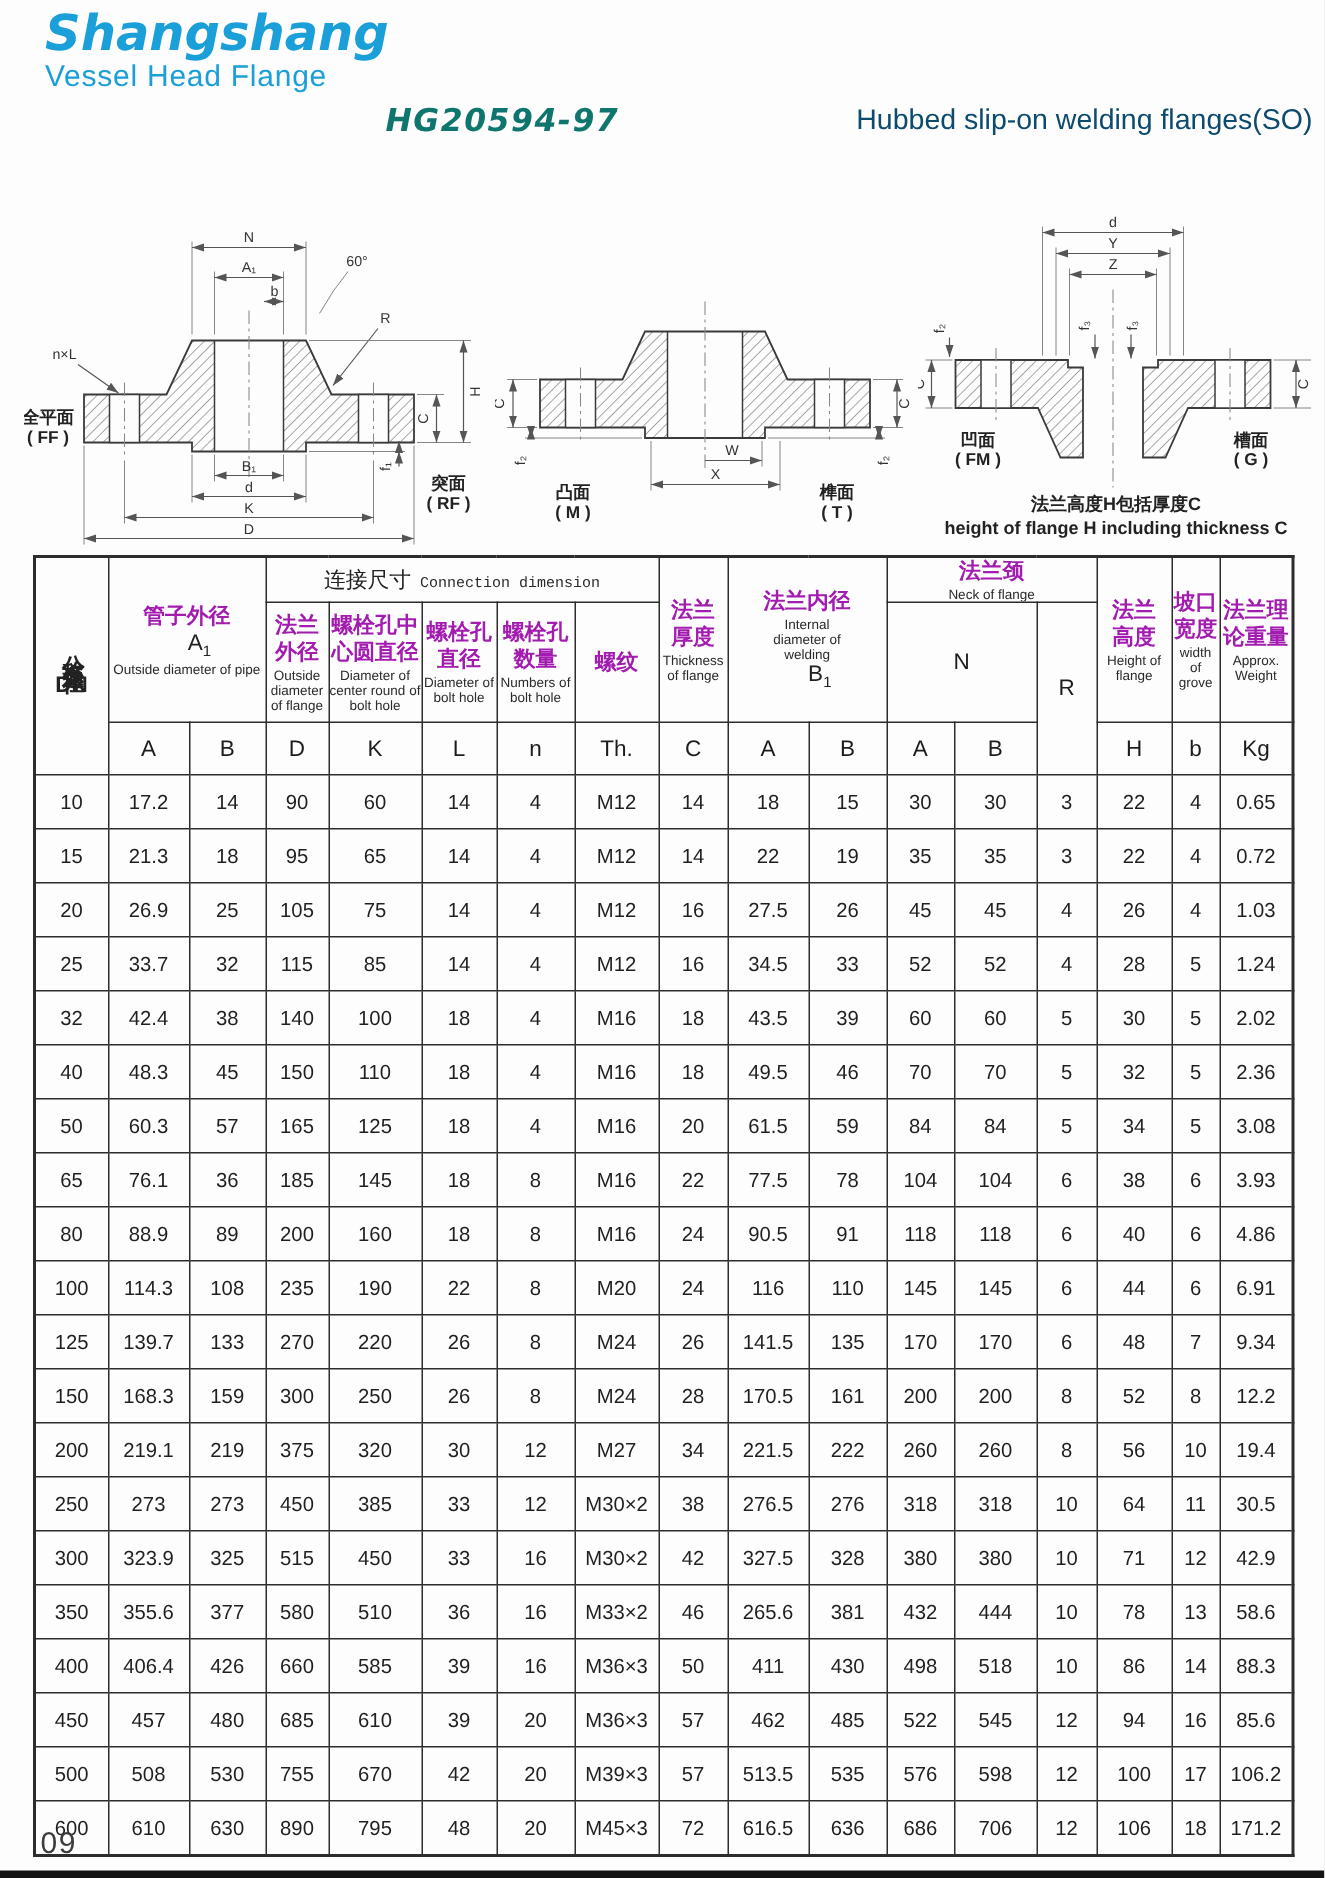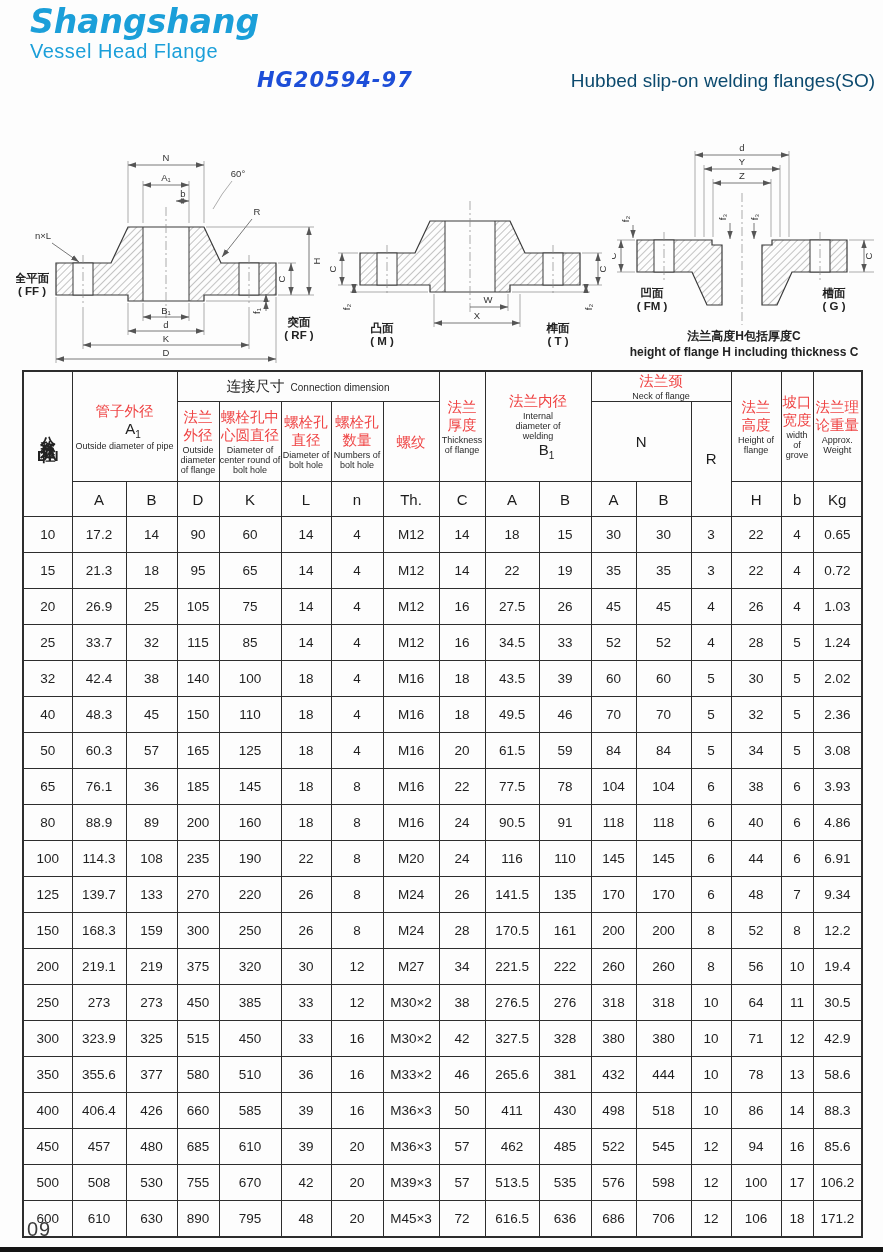--- a/index.html
+++ b/index.html
@@ -5,21 +5,21 @@
   html,body{margin:0;padding:0;background:#e8e8e8;}
   .page{position:relative;width:883px;height:1252px;background:#fdfdfd;margin:0 auto;
         font-family:"Liberation Sans",sans-serif;color:#222;overflow:hidden;}
 
   
   .logo{position:absolute;left:30px;top:5px;color:#1b9fd9;line-height:1;}
   .logo-line1{font-size:33px;font-weight:bold;font-style:italic;font-family:"DejaVu Sans",sans-serif;letter-spacing:0;}
   .logo-line2{font-size:20px;margin-top:3px;letter-spacing:.5px;}
   .main-title{position:absolute;left:253px;top:26px;font-size:30px;color:#262626;white-space:nowrap;}
   .standard{position:absolute;left:257px;top:68px;font-size:21px;font-weight:bold;font-style:italic;
-            color:#1d4ed8;letter-spacing:1px;font-family:"DejaVu Sans",sans-serif;}
+            color:#0f766e;letter-spacing:1px;font-family:"DejaVu Sans",sans-serif;}
   .subtitle-en{position:absolute;right:8px;top:70px;font-size:19px;color:#0c4a6e;}
 
   
   .drawings{position:absolute;top:135px;left:0;width:883px;height:235px;}
   .dw{position:absolute;top:0;}
   .dw-left{left:16px;width:312px;height:232px;}
   .dw-mid{left:330px;width:280px;height:232px;}
   .dw-right{left:612px;width:268px;height:232px;}
   .dw .body{fill:none;stroke:#3a3a3a;stroke-width:1.2;}
   .dw .edge{stroke:#3a3a3a;stroke-width:1;}
@@ -30,32 +30,32 @@
   .dw .cn{font-size:11.5px;fill:#222;font-weight:bold;}
   .dw .cap{font-size:12px;fill:#222;font-weight:bold;}
 
   
   .spec-table{position:absolute;top:370px;left:22px;width:839px;border-collapse:collapse;
               table-layout:fixed;border:2px solid #2d2d2d;}
   .spec-table th,.spec-table td{border:1px solid #2d2d2d;text-align:center;vertical-align:middle;
               padding:0;font-weight:normal;overflow:hidden;}
   .spec-table td{font-size:13.5px;height:35px;color:#1f1f1f;}
   tr.h1{height:30px;} tr.h2{height:80px;} tr.h3{height:35px;}
-  .zh{font-size:14.5px;font-weight:400;color:#ef4444;line-height:1.25;margin:0 auto;}
+  .zh{font-size:14.5px;font-weight:700;color:#a21caf;line-height:1.25;margin:0 auto;}
   .w2{max-width:32px;word-break:break-all;} .w3{max-width:47px;word-break:break-all;}
   .w4{max-width:62px;word-break:break-all;}
   .en{font-size:9px;line-height:1.12;color:#2a2a2a;margin:1px auto 0;}
   .en-narrow{max-width:62px;}
   .sym{font-size:15px;padding-left:17px;} .sym sub{font-size:10px;}
   .letter{font-size:15px;color:#1c1c1c;}
   .dn-stack{writing-mode:vertical-rl;text-orientation:upright;display:inline-block;
             font-size:15px;font-weight:600;letter-spacing:4px;line-height:1.1;}
   .dn-letter{font-size:15px;font-weight:600;margin-top:3px;}
   .grp{font-size:14.5px;font-weight:600;}
-  .grp .en{display:inline;font-size:10px;font-weight:normal;margin-left:6px;}
+  .grp .en{display:inline;font-size:10px;font-weight:normal;margin-left:6px;font-family:Liberation Mono, monospace;}
 
   
   .page-number{position:absolute;left:27px;top:1218px;font-size:20px;color:#3c3c3c;letter-spacing:1px;}
   .bottom-bar{position:absolute;left:0;bottom:0;width:883px;height:5px;background:#141414;}
 </style>
 </head>
 <body>
 
 <div class="page">
 

